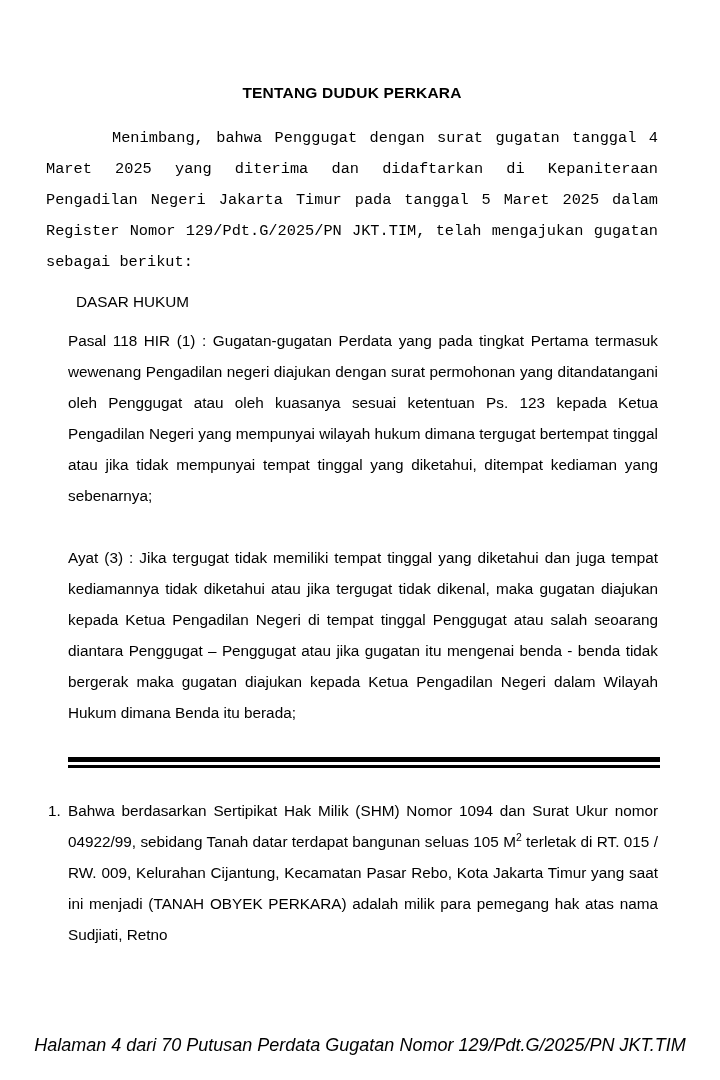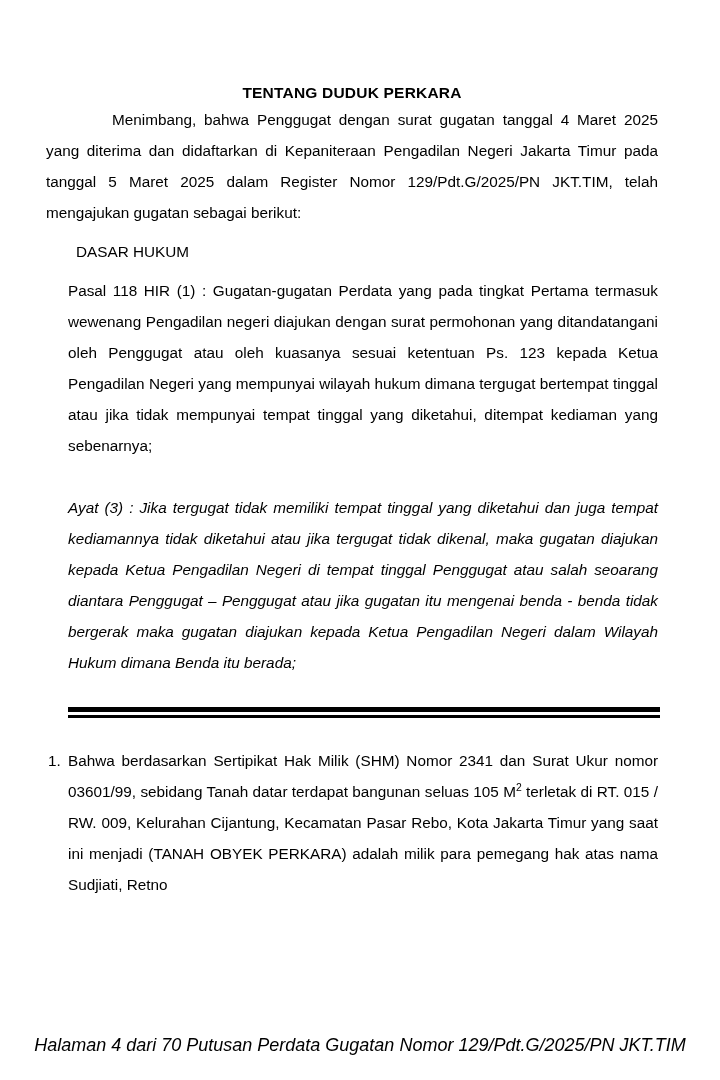--- a/index.html
+++ b/index.html
@@ -39,40 +39,40 @@
   .para {
     font-size: 15.3px;
     line-height: 31px;
     text-align: justify;
     text-justify: inter-word;
     margin: 0;
     hyphens: none;
   }
 
   .para-lead {
-    margin-top: 1px;
+    margin-top: 20px;
     text-indent: 66px;
+    font-family: Liberation Mono, monospace;
   }
 
   
   .block-indent {
     margin-left: 22px;
     width: 590px;
   }
 
   .block-label {
     font-size: 15.3px;
     line-height: 31px;
     text-align: left;
     margin: 8px;
   }
 
   .para-gap {
     margin-top: 31px;
-    font-style: italic;
   }
 
   .divider {
     margin-left: 22px;
     width: 592px;
     margin-top: 29px;
   }
   .divider .rule-thick {
     height: 5px;
     background: #000000;
@@ -151,21 +151,21 @@
     <div class="divider">
       <div class="rule-thick"></div>
       <div class="rule-gap"></div>
       <div class="rule-thin"></div>
     </div>
 
 
     <ol class="list" style="margin-top:27px;">
       <li class="list-item">
         <span class="list-marker">1.</span>
-        <span>Bahwa berdasarkan Sertipikat Hak Milik (SHM) Nomor 2341 dan Surat Ukur nomor 03601/99, sebidang Tanah datar terdapat bangunan seluas 105 M</span><sup class="sq">2</sup><span> terletak di RT. 015 / RW. 009, Kelurahan Cijantung, Kecamatan Pasar Rebo, Kota Jakarta Timur yang saat ini menjadi (TANAH OBYEK PERKARA) adalah milik para pemegang hak atas nama Sudjiati, Retno</span>
+        <span>Bahwa berdasarkan Sertipikat Hak Milik (SHM) Nomor 1094 dan Surat Ukur nomor 04922/99, sebidang Tanah datar terdapat bangunan seluas 105 M</span><sup class="sq">2</sup><span> terletak di RT. 015 / RW. 009, Kelurahan Cijantung, Kecamatan Pasar Rebo, Kota Jakarta Timur yang saat ini menjadi (TANAH OBYEK PERKARA) adalah milik para pemegang hak atas nama Sudjiati, Retno</span>
       </li>
     </ol>
 
   </div>
 
   <div class="footer">Halaman 4 dari 70 Putusan Perdata Gugatan Nomor  129/Pdt.G/2025/PN JKT.TIM</div>
 
 </div>
 
 </body></html>

